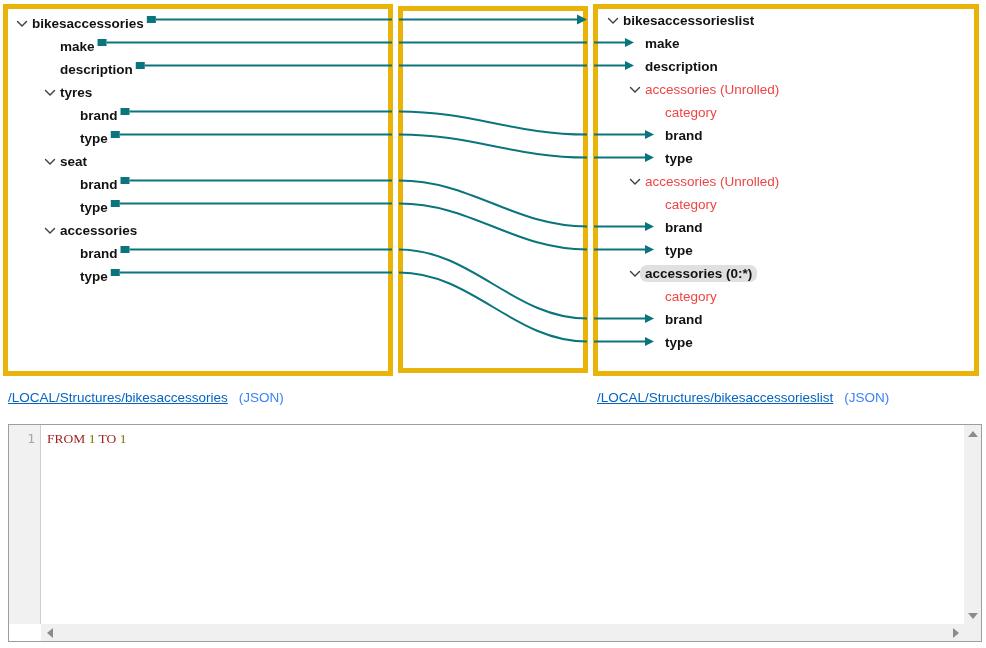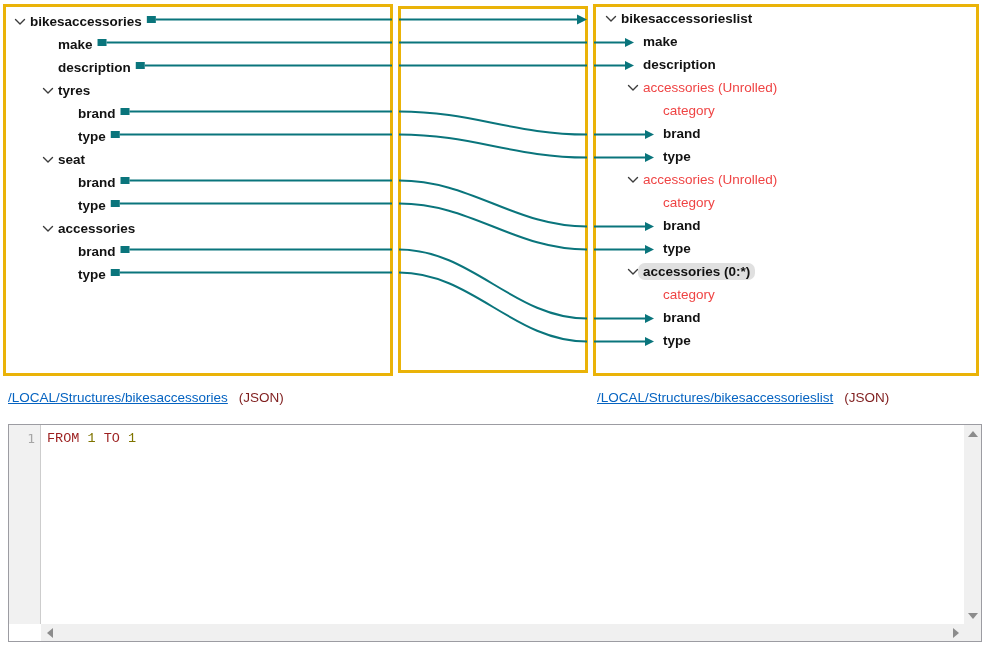--- a/index.html
+++ b/index.html
@@ -1,20 +1,20 @@
 <!DOCTYPE html>
 <html><head>
 <meta charset="utf-8">
 <style>
   html,body{margin:0;padding:0;background:#fff;}
   .stage{position:relative;width:986px;height:648px;background:#ffffff;
          font-family:"Liberation Sans",sans-serif;overflow:hidden;}
 
   
-  .panel{position:absolute;background:#fff;border:3px solid #eab308;box-sizing:border-box;}
+  .panel{position:absolute;background:#fff;border:5px solid #eab308;box-sizing:border-box;}
   .src-panel{left:3px;top:4px;width:390px;height:372px;padding-top:3px;}
   .mid-panel{left:398px;top:6px;width:190px;height:367px;}
   .tgt-panel{left:593px;top:4px;width:386px;height:372px;padding-top:0;}
 
   
   .trow{height:23px;display:flex;align-items:center;}
   .chev{width:16px;display:inline-flex;align-items:center;flex:0 0 16px;}
   .chev svg{display:block;}
   .lbl{font-size:13.5px;color:#ef4444;white-space:pre;}
   .bold .lbl{font-weight:bold;color:#121212;}
@@ -22,32 +22,32 @@
   .src-panel .l1{padding-left:8px;}  .src-panel .l2{padding-left:36px;}  .src-panel .l3{padding-left:56px;}
   .tgt-panel .l1{padding-left:9px;}  .tgt-panel .l2{padding-left:31px;}  .tgt-panel .l3{padding-left:51px;}
 
   
   #wires{position:absolute;left:0;top:0;pointer-events:none;}
   #wires .wire{pointer-events:visibleStroke;}
 
   
   .link-row{position:absolute;top:388px;height:18px;font-size:13.5px;display:flex;align-items:center;}
   .link-row a{color:#0563c1;text-decoration:underline;}
-  .fmt{color:#7f1d1d;margin-left:11px;text-align:center;}
+  .fmt{color:#3b82f6;margin-left:11px;text-align:center;}
   .lr-left{left:8px;} .lr-right{left:597px;}
 
   
   .editor{position:absolute;left:8px;top:424px;width:974px;height:218px;
           border:1px solid #9c9ca2;background:#fff;box-sizing:border-box;}
   .gutter{position:absolute;left:0;top:0;bottom:17px;width:32px;background:#f1f1f1;
           border-right:1px solid #cdcdcd;box-sizing:border-box;}
   .lineno{position:absolute;top:6px;right:5px;font-family:"DejaVu Sans Mono",monospace;
           font-size:13px;color:#a6a6a6;}
   .code{position:absolute;left:33px;top:0;right:17px;bottom:17px;padding:6px 0 16px 5px;
-        font-family:Liberation Mono, monospace;font-size:13.5px;line-height:16px;
+        font-family:Liberation Serif, serif;font-size:13.5px;line-height:16px;
         color:#1a1a1a;white-space:pre;overflow:hidden;}
   .tok-keyword{color:#9c1f1f;}
   .tok-number{color:#7f7400;}
 
   
   .vsb{position:absolute;top:0;right:0;bottom:17px;width:17px;background:#f0f0f0;}
   .hsb{position:absolute;left:32px;right:17px;bottom:0;height:17px;background:#f0f0f0;}
   .corner{position:absolute;right:0;bottom:0;width:17px;height:17px;background:#f0f0f0;}
   .sb-btn{position:absolute;width:17px;height:17px;display:flex;align-items:center;justify-content:center;}
   .tri{width:0;height:0;}

